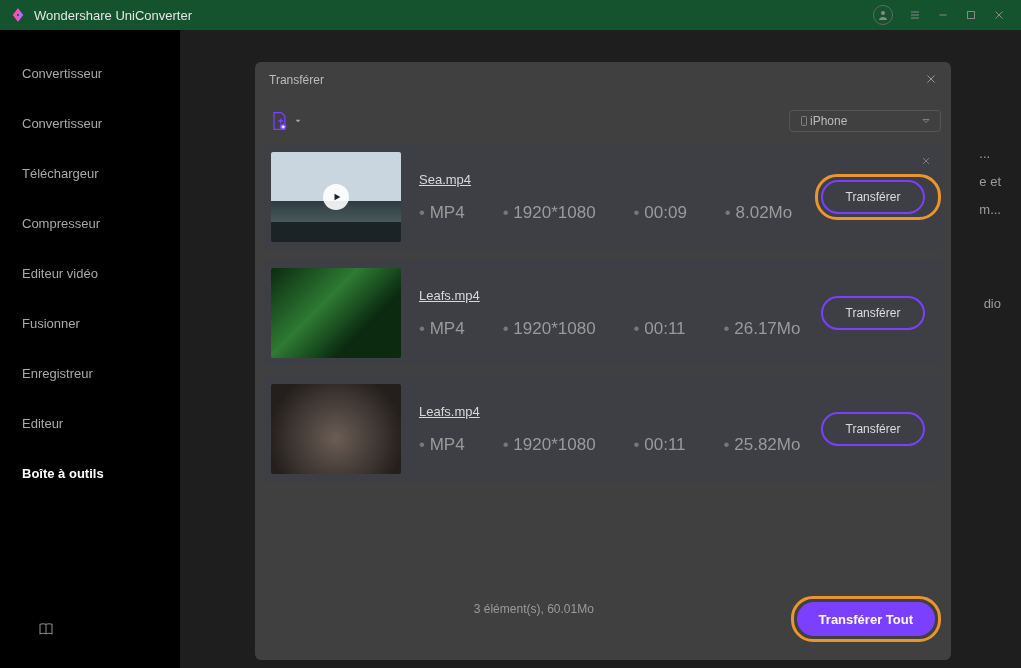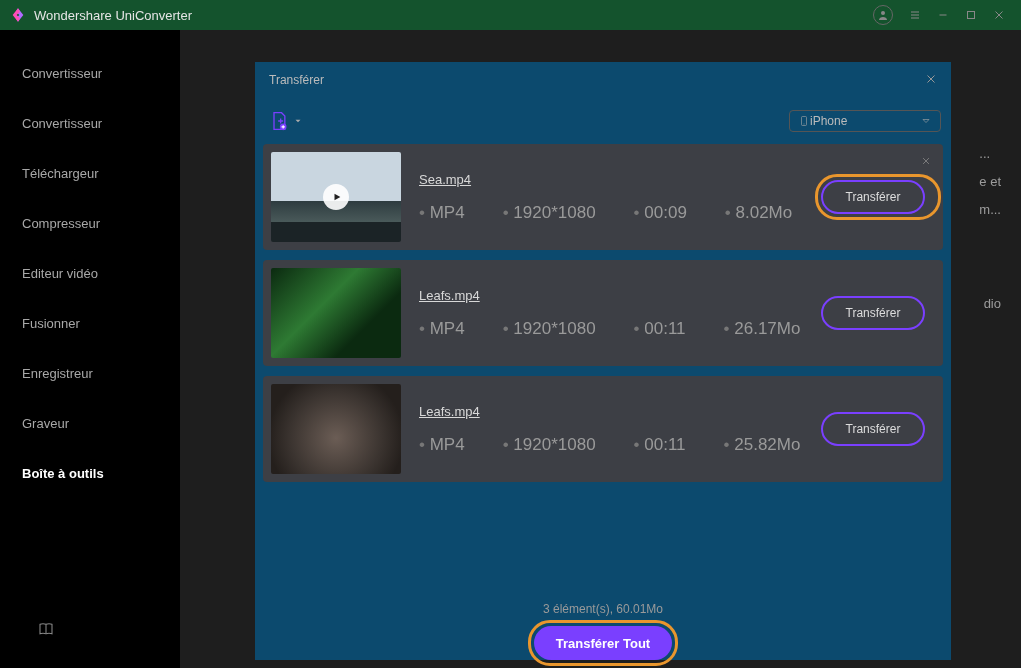--- a/index.html
+++ b/index.html
@@ -11,21 +11,21 @@
   .titlebar .winbtn svg{width:12px;height:12px;}
   .titlebar .avatar{width:20px;height:20px;border:1px solid #666;border-radius:50%;display:flex;align-items:center;justify-content:center;margin-right:6px;}
   .titlebar .avatar svg{width:12px;height:12px;fill:#888;}
   .body{display:flex;height:calc(100% - 30px);}
   .sidebar{width:180px;background:#000000;padding-top:18px;}
   .sidebar .navitem{height:50px;display:flex;align-items:center;padding-left:22px;color:#a8a8a8;font-size:13px;cursor:pointer;}
   .sidebar .navitem.active{color:#fff;font-weight:600;}
   .sidebar .book{position:absolute;left:38px;bottom:28px;color:#888;}
   .main{flex:1;position:relative;background:#1e1e1e;}
   .bgtext{position:absolute;color:#9c9c9c;font-size:13px;line-height:28px;}
-  .modal{position:absolute;left:75px;top:32px;right:70px;bottom:8px;background:#0c4a6e;border-radius:0;display:flex;flex-direction:column;}
+  .modal{position:absolute;left:75px;top:32px;right:70px;bottom:8px;background:#404040;border-radius:6px;display:flex;flex-direction:column;}
   .modal-head{height:36px;display:flex;align-items:center;padding:0 14px;color:#bbb;font-size:12px;}
   .modal-head .flex{flex:1;}
   .modal-head .close{cursor:pointer;color:#999;}
   .modal-toolbar{height:46px;display:flex;align-items:center;padding:0 10px 0 8px;}
   .addbtn{display:flex;align-items:center;gap:4px;padding:4px 6px;cursor:pointer;}
   .addbtn svg.doc{width:20px;height:20px;}
   .addbtn svg.caret{width:10px;height:10px;fill:#aaa;}
   .devicesel{margin-left:auto;height:22px;width:152px;border:1px solid #555;border-radius:4px;display:flex;align-items:center;padding:0 8px;cursor:pointer;color:#bbb;font-size:12px;}
   .devicesel svg{width:12px;height:14px;fill:none;stroke:#aaa;stroke-width:1.2;}
   .devicesel .caret{margin-left:auto;}
@@ -38,21 +38,21 @@
   .t-leaf{background:linear-gradient(135deg,#0b2a10,#2e7a33 40%,#0b2a10 70%);}
   .t-hornet{background:radial-gradient(circle at 50% 60%,#6b5d55 0%,#3a332f 55%,#241f1c 80%);}
   .meta{flex:1;padding-left:18px;}
   .fname{color:#d8d8d8;font-size:13px;margin-bottom:16px;text-decoration:underline;}
   .props{display:flex;gap:38px;color:#9a9a9a;font-size:17px;}
   .props span::before{content:"• ";color:#777;}
   .rclose{position:absolute;top:10px;right:12px;cursor:pointer;color:#888;}
   .tbtn{margin-right:10px;height:34px;min-width:104px;border:2px solid #7a3fff;border-radius:18px;background:transparent;color:#ddd;font-size:12px;cursor:pointer;padding:0 18px;}
   .hl{position:relative;}
   .hl::after{content:"";position:absolute;inset:-6px;border:3px solid #e9962d;border-radius:22px;pointer-events:none;}
-  .modal-foot{height:58px;display:flex;align-items:center;padding:0 16px;border-top:0;flex-direction:column;}
+  .modal-foot{height:58px;display:flex;align-items:flex-start;padding:0 16px;border-top:0;}
   .count{flex:1;text-align:center;color:#9a9a9a;font-size:12px;}
   .tallbtn{height:34px;border-radius:18px;background:#7a3fff;border:none;color:#fff;font-size:13px;cursor:pointer;padding:0 22px;font-weight:bold;}
   .hl2{position:relative;}
   .hl2::after{content:"";position:absolute;inset:-6px;border:3px solid #e9962d;border-radius:22px;pointer-events:none;}
 </style>
 </head>
 <body>
 
 <div class="titlebar">
   <span class="logo">
@@ -95,21 +95,21 @@
 
 <div class="body">
   <div class="sidebar">
     <div class="navitem">Convertisseur</div>
     <div class="navitem">Convertisseur</div>
     <div class="navitem">Téléchargeur</div>
     <div class="navitem">Compresseur</div>
     <div class="navitem">Editeur vidéo</div>
     <div class="navitem">Fusionner</div>
     <div class="navitem">Enregistreur</div>
-    <div class="navitem">Graveur</div>
+    <div class="navitem">Editeur</div>
     <div class="navitem active">Boîte à outils</div>
     <span class="book"><svg width="16" height="16" viewBox="0 0 24 24" fill="none" stroke="#888" stroke-width="1.6">
           <path d="M3 5c3-1 6-1 9 0 3-1 6-1 9 0v14c-3-1-6-1-9 0-3-1-6-1-9 0Z"></path>
           <line x1="12" y1="5" x2="12" y2="19"></line>
         </svg></span>
   </div>
 
   <div class="main">
     <div class="bgtext" style="right:20px;top:110px">
       <div>...</div>

